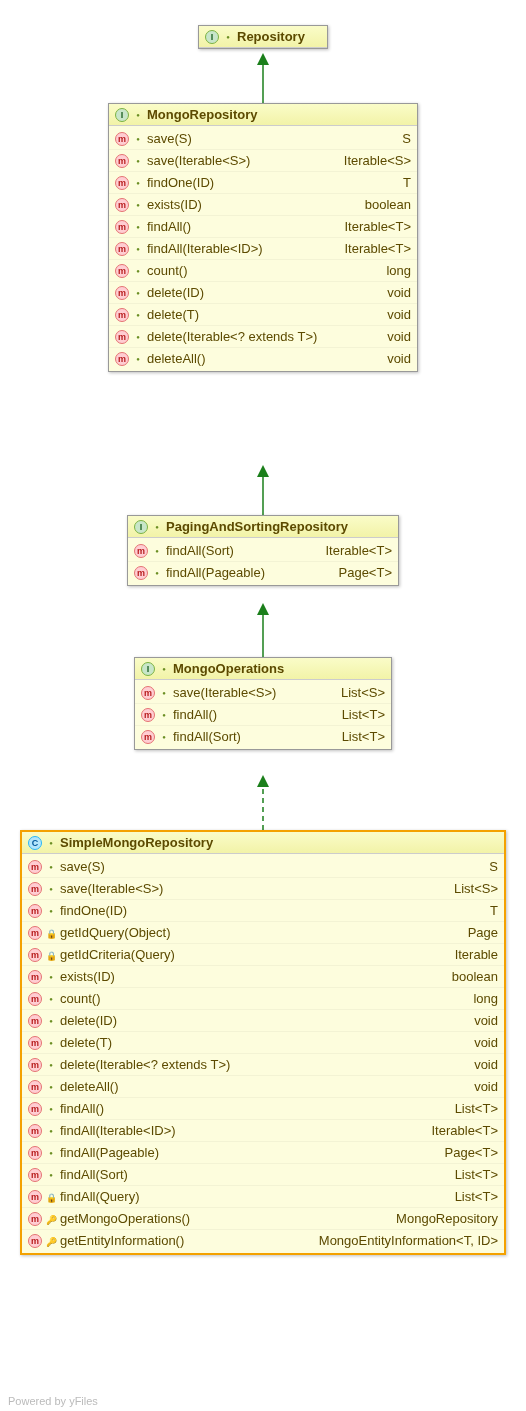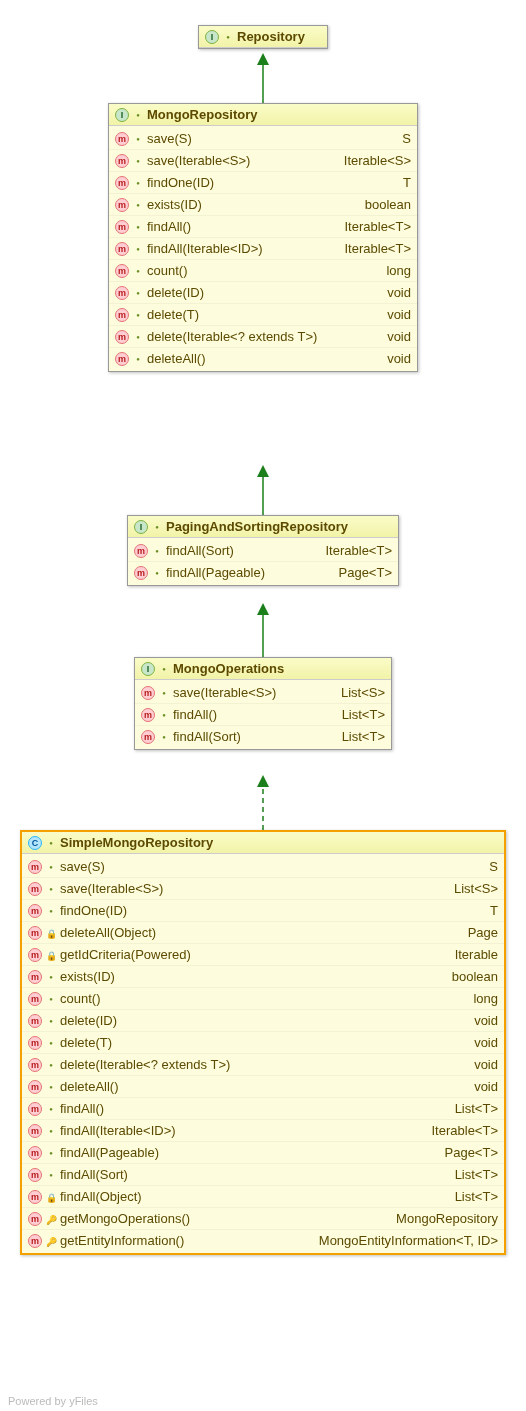--- a/index.html
+++ b/index.html
@@ -270,29 +270,29 @@
             <span class="ico ico-m">m</span>
             <span class="vis vis-pub"></span>
             <span>findOne(ID)</span>
           </div>
           <div class="rt">T</div>
         </div>
         <div class="row">
           <div class="nm">
             <span class="ico ico-m">m</span>
             <span class="vis vis-priv"></span>
-            <span>deleteAll(Object)</span>
+            <span>getIdQuery(Object)</span>
           </div>
           <div class="rt">Page</div>
         </div>
         <div class="row">
           <div class="nm">
             <span class="ico ico-m">m</span>
             <span class="vis vis-priv"></span>
-            <span>getIdCriteria(Powered)</span>
+            <span>getIdCriteria(Query)</span>
           </div>
           <div class="rt">Iterable</div>
         </div>
         <div class="row">
           <div class="nm">
             <span class="ico ico-m">m</span>
             <span class="vis vis-pub"></span>
             <span>exists(ID)</span>
           </div>
           <div class="rt">boolean</div>
@@ -366,21 +366,21 @@
             <span class="ico ico-m">m</span>
             <span class="vis vis-pub"></span>
             <span>findAll(Sort)</span>
           </div>
           <div class="rt">List&lt;T&gt;</div>
         </div>
         <div class="row">
           <div class="nm">
             <span class="ico ico-m">m</span>
             <span class="vis vis-priv"></span>
-            <span>findAll(Object)</span>
+            <span>findAll(Query)</span>
           </div>
           <div class="rt">List&lt;T&gt;</div>
         </div>
         <div class="row">
           <div class="nm">
             <span class="ico ico-m">m</span>
             <span class="vis vis-prot"></span>
             <span>getMongoOperations()</span>
           </div>
           <div class="rt">MongoRepository</div>

